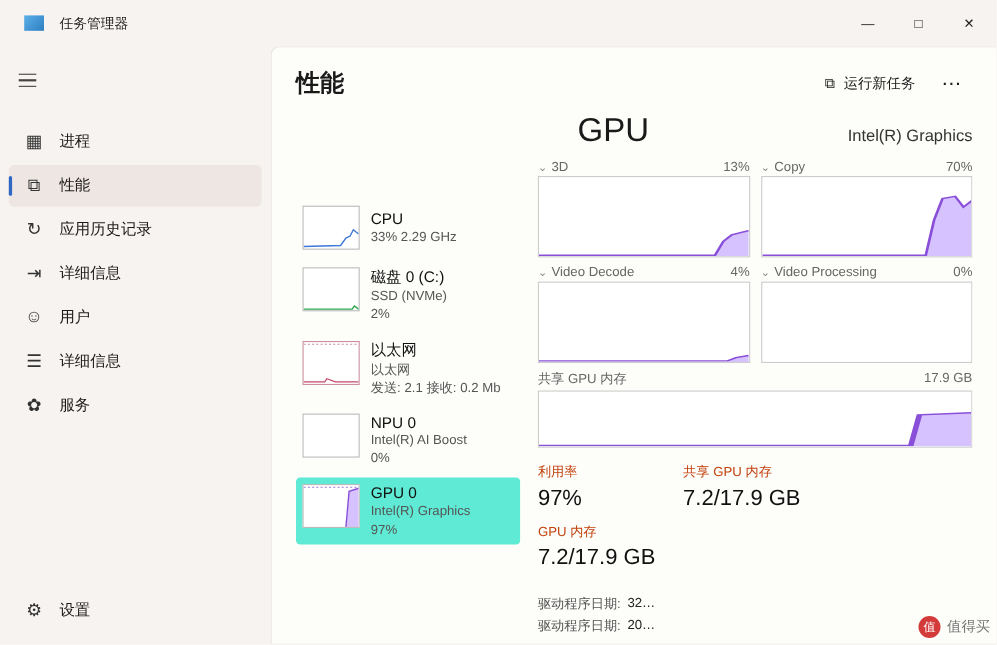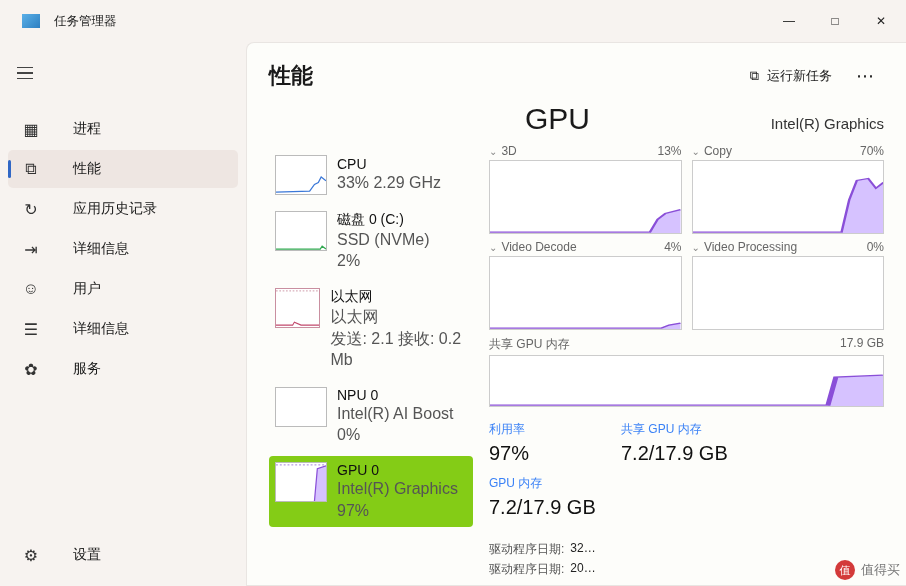--- a/index.html
+++ b/index.html
@@ -12,48 +12,48 @@
   .layout { display: flex; height: 544px; }
   .sidebar { width: 246px; padding: 14px 4px 8px 4px; display:flex; flex-direction:column; }
   .burger { width: 38px; height: 34px; display:flex; align-items:center; justify-content:center; margin-left: 2px; margin-bottom: 20px; cursor:pointer;}
   .burger .ln { width:16px; height:1.2px; background:#444; }
   .burger-in { display:flex; flex-direction:column; gap:4px;}
   .nav { flex:1; }
   .nav-item { display:flex; align-items:center; height: 38px; padding-left: 12px; border-radius: 5px; margin: 0 4px 2px 4px; cursor:pointer; position:relative;}
   .nav-item.sel { background:#eee6e2; }
   .nav-item.sel::before { content:""; position:absolute; left:0; top:10px; bottom:10px; width:3px; background:#3067c5; border-radius:2px;}
   .nav-item .ico { width:22px; display:flex; align-items:center; justify-content:center; color:#333; font-size:16px; }
-  .nav-item .txt { margin-left: 31px; font-size:14px; }
+  .nav-item .txt { margin-left: 12px; font-size:14px; }
   .bottom-item { margin-bottom: 4px;}
   .main { flex:1; background:#fdfdfa; border-top-left-radius: 8px; padding: 18px 22px 10px 22px; border: 1px solid #e9e5e2; border-right:none; display:flex; flex-direction:column; overflow:hidden;}
   .main-header { display:flex; align-items:center; margin-bottom: 14px;}
   .main-title { font-size: 22px; font-weight:600; flex:1;}
   .run-task { display:flex; align-items:center; gap:8px; font-size:13px; cursor:pointer; padding:6px 10px; border-radius:4px;}
   .more { margin-left: 6px; font-size:18px; padding:4px 8px; cursor:pointer; letter-spacing:2px;}
   .content { display:flex; flex:1; gap: 10px; overflow:hidden;align-items:center;}
   .perf-list { width: 204px; overflow-y:auto;}
   .perf-item { display:flex; gap:10px; padding: 6px 6px; border-radius:4px; cursor:pointer; margin-bottom: 4px;}
-  .perf-item.selected { background:#84cc16;}
+  .perf-item.selected { background:#5eead4;}
   .thumb { width: 52px; height: 40px; border:1px solid #bbb; position:relative; background:#fff;}
   .perf-meta { display:flex; flex-direction:column; justify-content:center;}
   .perf-name { font-size: 14px; color:#111;}
-  .perf-sub { font-size: 16px; color:#555; line-height:1.35;}
+  .perf-sub { font-size: 12px; color:#555; line-height:1.35;}
   .detail { flex:1; display:flex; flex-direction:column; padding-left:6px;}
   .detail-header { display:flex; align-items:baseline; justify-content:space-between; margin-bottom: 8px; margin-left: 36px;}
   .detail-title { font-size: 30px; font-weight:400;}
   .detail-model { font-size:15px; color:#333;}
   .mini-grid { display:grid; grid-template-columns:1fr 1fr; gap: 6px 10px; margin-bottom: 8px;}
   .mini-hdr { display:flex; justify-content:space-between; font-size:12px; color:#666; margin-bottom:2px;}
   .mini-hdr .nm::before { content:"\2304 "; color:#888; font-size:10px; margin-right:4px;}
   .mini-chart { height: 74px; border:1px solid #ccc; background:#fff; position:relative; overflow:hidden;}
   .wide { grid-column: 1 / span 2;}
   .wide .mini-chart { height: 52px; }
   .stats { display:flex; gap: 22px; font-size:12px; color:#555; flex-wrap:wrap; padding-top:6px;}
   .stat-col { display:flex; flex-direction:column; gap:4px; min-width:110px;}
-  .stat-lbl { font-size:12px; color:#3b82f6;}
+  .stat-lbl { font-size:12px; color:#c2410c;}
   .stat-val { font-size: 20px; color:#111;}
   .kv-col { font-size:12px; color:#555; display:flex; flex-direction:column; gap:3px; min-width:132px;}
   .kv-row { display:flex; gap:6px; white-space:nowrap;}
   .kv-row .v { color:#222; overflow:hidden; text-overflow:ellipsis;}
   .watermark { position:absolute; right:6px; bottom:6px; display:flex; align-items:center; gap:6px; font-size:13px; color:#777;}
   .wm-badge { width:20px; height:20px; border-radius:50%; background:#d33a3a; color:#fff; display:flex; align-items:center; justify-content:center; font-size:11px;}
   svg.sparkline { position:absolute; inset:0; width:100%; height:100%; }
 </style>
 </head>
 <body>

